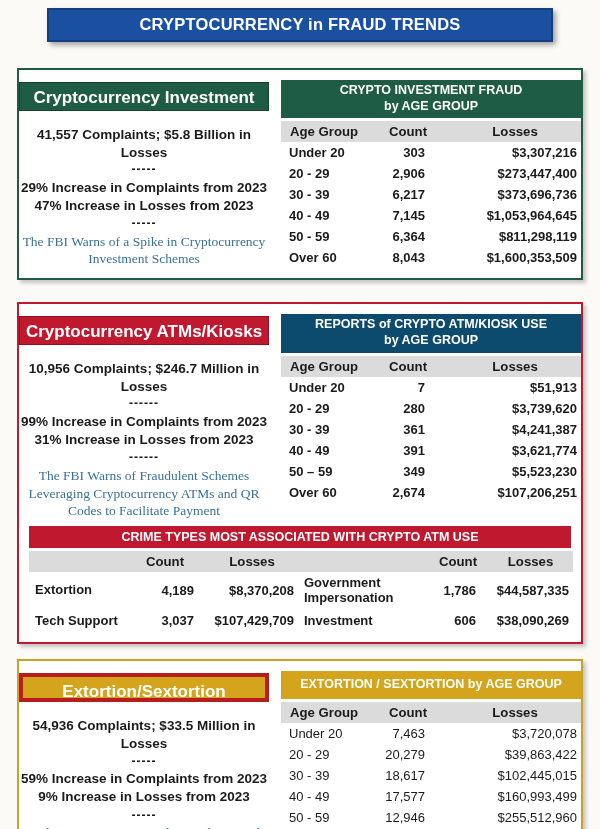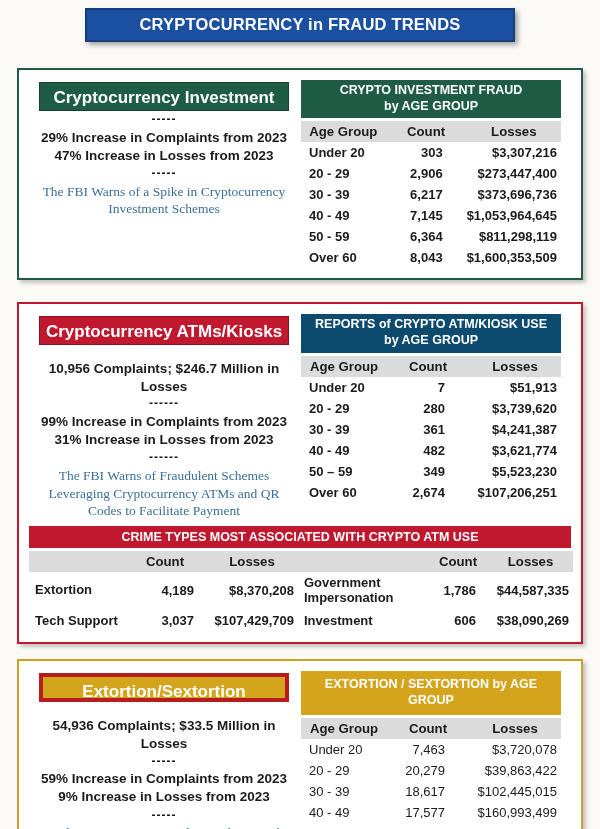--- a/index.html
+++ b/index.html
@@ -4,34 +4,34 @@
 <style>
   * { margin:0; padding:0; box-sizing:border-box; }
   body {
     width:600px; height:829px;
     background:#fbfaf7;
     font-family:"Liberation Sans", sans-serif;
     color:#1b1b1b;
     overflow:hidden;
   }
   .banner {
-    width:430px; margin:8px auto 0;
+    width:506px; margin:8px auto 0;
     background:#1b50a0; border:2px solid #153e7c;
     box-shadow:3px 3px 5px rgba(0,0,0,.35);
     color:#fff; font-weight:bold; font-size:16.5px;
     text-align:center; padding:5px 0 6px; letter-spacing:.2px;
   }
   .box {
     width:566px; margin:0 auto; background:#fff;
     box-shadow:3px 3px 4px rgba(0,0,0,.22);
   }
   .box.g { border:2.5px solid #1e5c45; margin-top:26px; }
   .box.r { border:2.5px solid #c0182f; margin-top:22px; }
   .box.y { border:2.5px solid #c9a227; margin-top:15px; }
-  .cols { display:flex; gap:12px; padding:10px 20px 10px; }
+  .cols { display:flex; gap:12px; padding:10px 0 10px; }
   .left { width:250px; text-align:center; flex:none; }
   .right { flex:1; min-width:0; }
   .bar {
     height:29px; line-height:29px; color:#fff; font-weight:bold;
     font-size:17px; margin-top:2px; text-align:center;
   }
   .g .bar { background:#1e5c45; border:1px solid #14422f; }
   .r .bar { background:#c0182f; border:1px solid #8f1023; }
   .y .bar { background:#d3a41c; border:4px solid #b91c1c; }
   .summary { font-weight:bold; font-size:13.5px; margin-top:15px; line-height:1.3; }
@@ -76,20 +76,21 @@
 </style>
 </head>
 <body>
 
 <div class="banner">CRYPTOCURRENCY in FRAUD TRENDS</div>
 
 <div class="box g">
   <div class="cols">
     <div class="left">
       <div class="bar">Cryptocurrency Investment</div>
+      <div class="summary">41,557 Complaints; $5.8 Billion in Losses</div>
       <div class="divider">-----</div>
       <div class="stat">29% Increase in Complaints from 2023</div>
       <div class="stat">47% Increase in Losses from 2023</div>
       <div class="divider">-----</div>
       <div class="link">The FBI Warns of a Spike in Cryptocurrency Investment Schemes</div>
     </div>
     <div class="right">
       <div class="tbar">
         <div>CRYPTO INVESTMENT FRAUD</div>
         <div>by AGE GROUP</div>
@@ -184,21 +185,21 @@
               <td class="c">280</td>
               <td class="l">$3,739,620</td>
             </tr>
           <tr>
               <td class="a">30 - 39</td>
               <td class="c">361</td>
               <td class="l">$4,241,387</td>
             </tr>
           <tr>
               <td class="a">40 - 49</td>
-              <td class="c">482</td>
+              <td class="c">391</td>
               <td class="l">$3,621,774</td>
             </tr>
           <tr>
               <td class="a">50 – 59</td>
               <td class="c">349</td>
               <td class="l">$5,523,230</td>
             </tr>
           <tr>
               <td class="a">Over 60</td>
               <td class="c">2,674</td>

